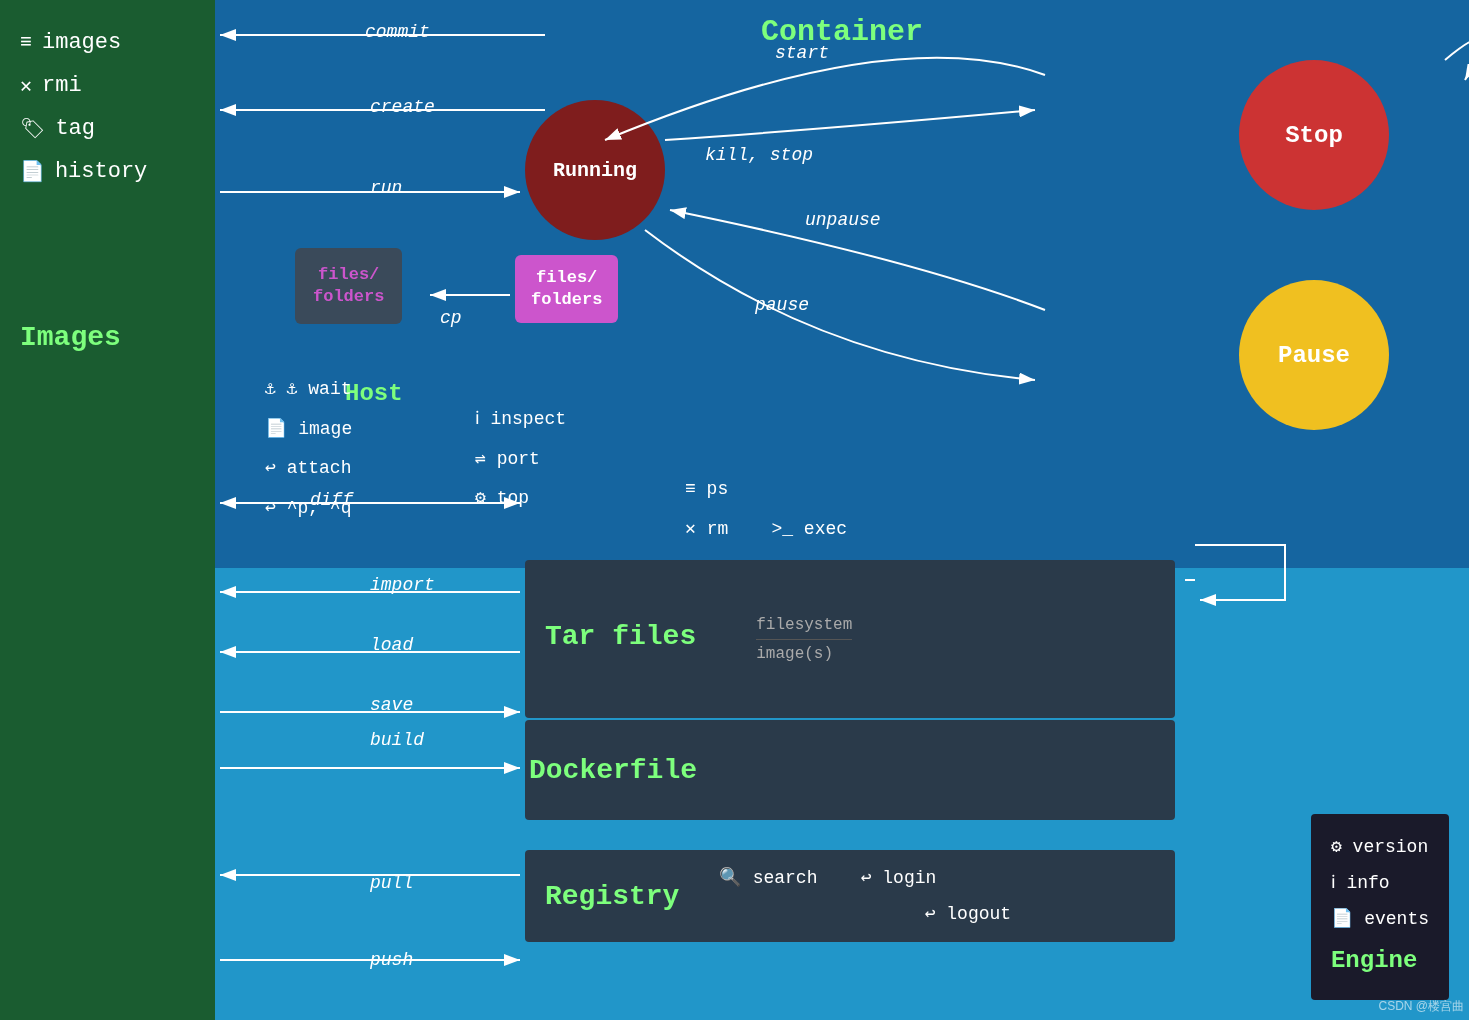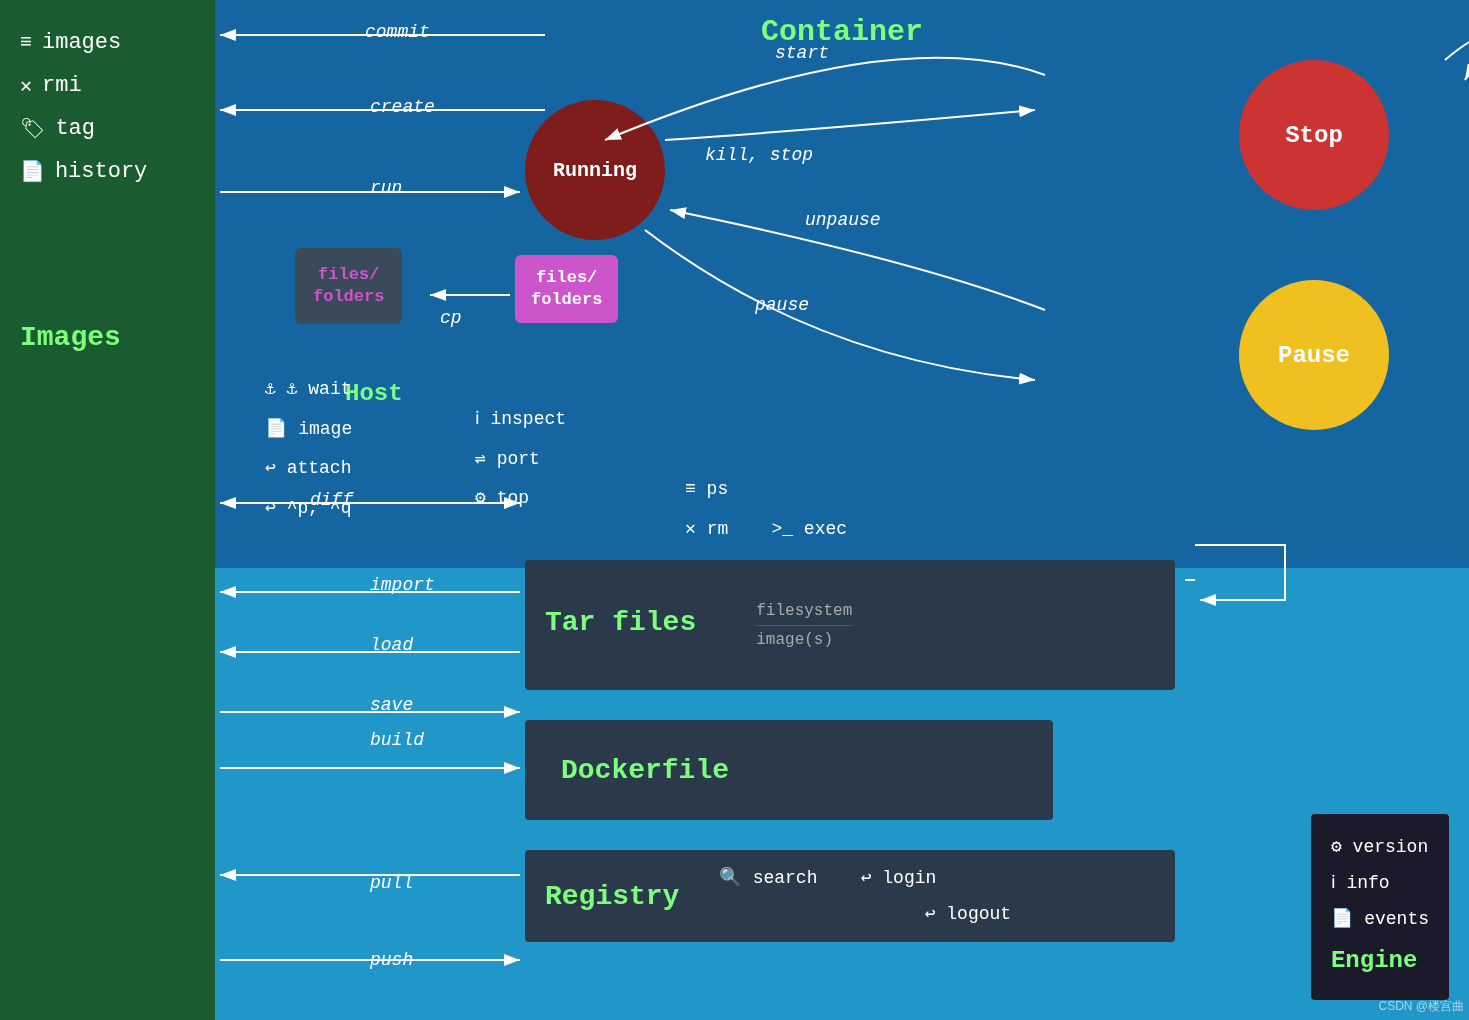--- a/index.html
+++ b/index.html
@@ -125,21 +125,21 @@
       font-weight: bold;
       font-family: 'Courier New', monospace;
     }
 
     
     .tar-section {
       position: absolute;
       top: 560px;
       left: 310px;
       width: 650px;
-      height: 130px;
+      height: 158px;
       background: #2a3a4a;
       border-radius: 4px;
       display: flex;
       flex-direction: column;
       justify-content: center;
       padding: 10px 20px;
     }
 
     .tar-title {
       color: #7dff7d;
@@ -159,27 +159,27 @@
       border: none;
       border-top: 1px solid #555;
       margin: 5px 0;
     }
 
     
     .dockerfile-section {
       position: absolute;
       top: 720px;
       left: 310px;
-      width: 528px;
+      width: 650px;
       height: 100px;
       background: #2a3a4a;
       border-radius: 4px;
       display: flex;
       align-items: center;
-      padding: 10px 36px;
+      padding: 10px 4px;
     }
 
     .dockerfile-title {
       color: #7dff7d;
       font-size: 28px;
       font-weight: bold;
       font-family: 'Courier New', monospace;
     }
 
     

